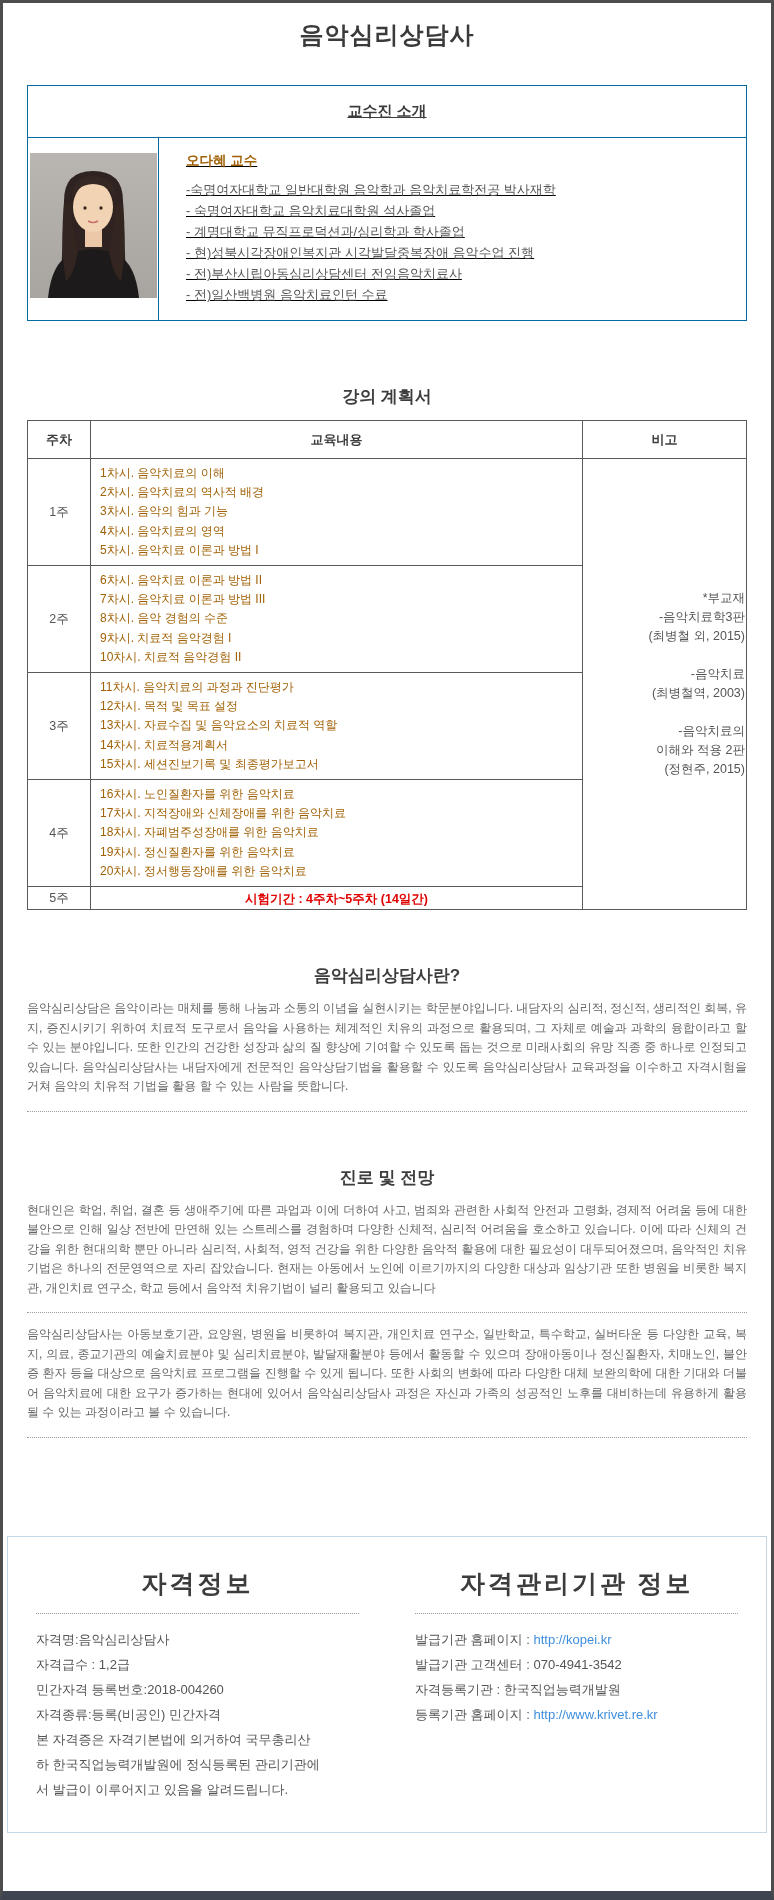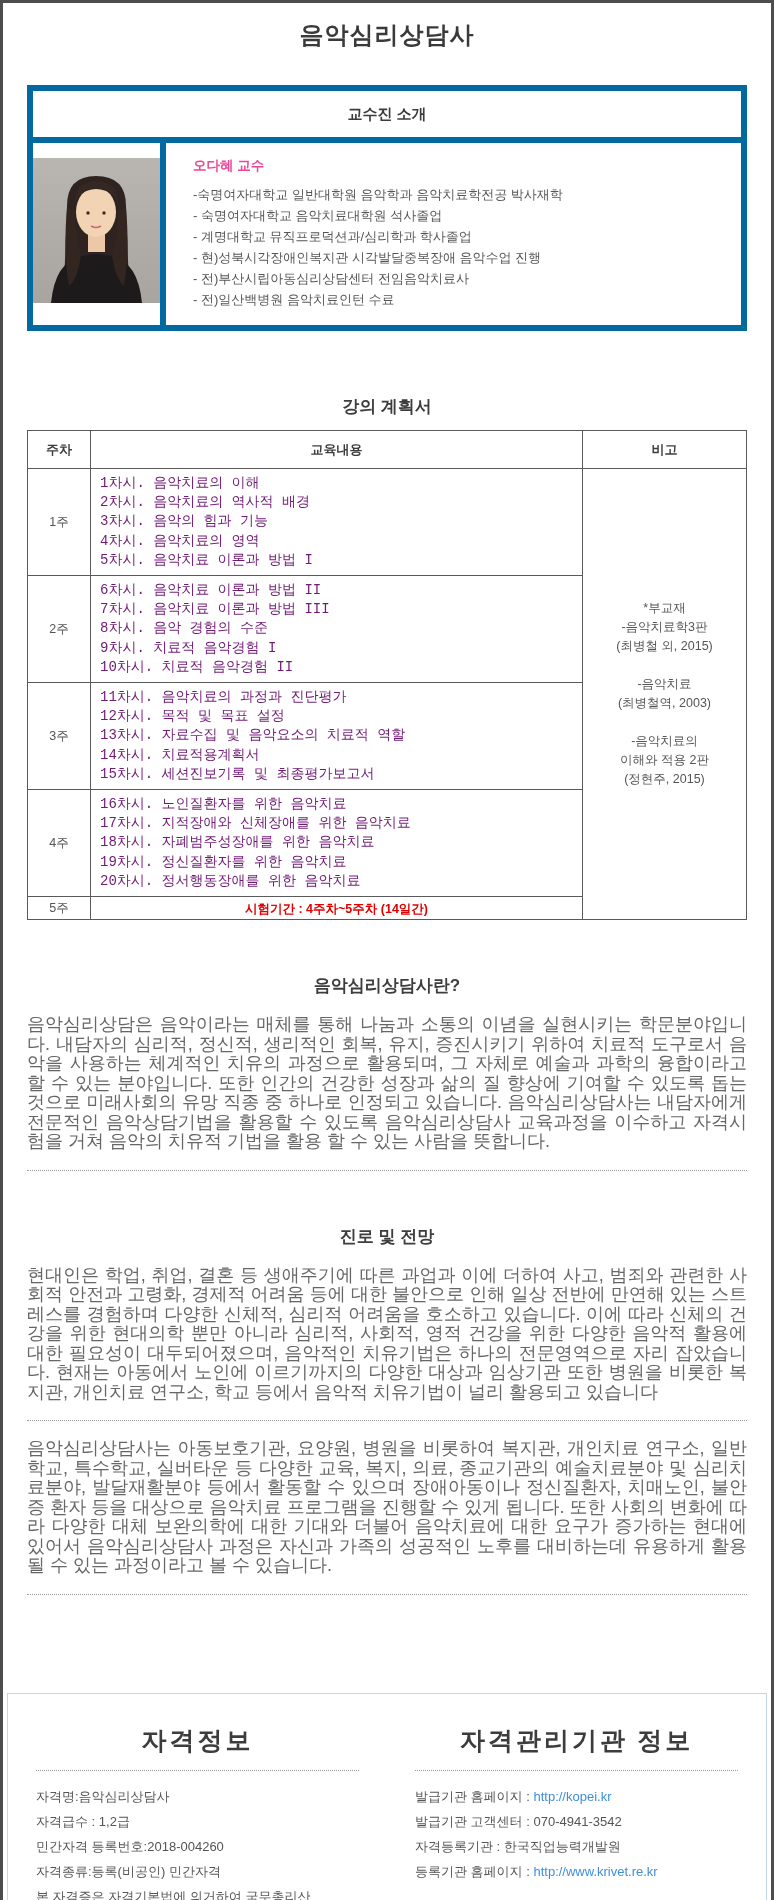--- a/index.html
+++ b/index.html
@@ -13,50 +13,50 @@
   .content { padding:0 24px; }
 
   
   .page-title {
     margin:16px 0 34px; text-align:center;
     font-size:24px; font-weight:bold; color:#3a3a3a; letter-spacing:1px;
   }
 
   
   table { border-collapse:collapse; width:100%; }
-  .faculty-table td { border:6px solid #0369a1; }
+  .faculty-table td { border:1px solid #0369a1;text-decoration:underline; }
   .faculty-header {
     text-align:center; height:52px; font-size:15px; font-weight:bold; color:#3c3c3c;
   }
   .photo-cell { width:131px; padding:15px 0 18px; text-align:center; vertical-align:top; }
   .prof-cell { padding:14px 10px 10px 27px; vertical-align:top; }
-  .prof-name { font-size:13.5px; font-weight:bold; color:#ec4899; margin-bottom:9px; }
+  .prof-name { font-size:13.5px; font-weight:bold; color:#a16207; margin-bottom:9px; }
   .cred-line { font-size:13px; color:#555; line-height:21px; }
 
   
   .section-heading {
     text-align:center; font-size:17px; font-weight:bold; color:#3d3d3d;
   }
   .syllabus-title { margin:64px 0 12px; }
   .syllabus-table td, .syllabus-table th { border:1px solid #5a5a5a; }
   .syllabus-table th { height:38px; font-size:13px; color:#3c3c3c; font-weight:bold; }
   .col-week  { width:63px; }
   .col-note  { width:164px; }
   .week-cell { text-align:center; font-size:12.5px; color:#555; }
   .content-cell { padding:5px 6px 5px 9px; }
-  .lesson-line { font-size:14px; color:#701a75; line-height:19.2px;font-family:Liberation Mono, monospace; }
+  .lesson-line { font-size:12px; color:#a16207; line-height:19.2px; }
   .note-cell { text-align:center; vertical-align:middle; }
-  .note-line { font-size:12.5px; color:#555; line-height:19px; min-height:19px; }
+  .note-line { font-size:12.5px; color:#555; line-height:19px; min-height:19px;text-align:right; }
   .exam-cell { text-align:center; height:23px; }
   .exam-text { color:#e00000; font-size:12.5px; font-weight:bold; }
 
   
   .desc-title { margin:54px 0 10px; }
   .desc-body {
-    font-size:18px; color:#666; line-height:19.5px; text-align:justify;
+    font-size:12px; color:#666; line-height:19.5px; text-align:justify;
   }
   .dotted-sep { border:0; border-top:1px dotted #9b9b9b; margin:14px 0 0; }
 
   
   .info-card {
     margin:98px 4px 0; border:1px solid #c3d7e6; background:#fff;
     padding:30px 0 30px;
     display:grid; grid-template-columns:1fr 1fr; row-gap:36px;
   }
   .info-block { padding:0 28px; }

